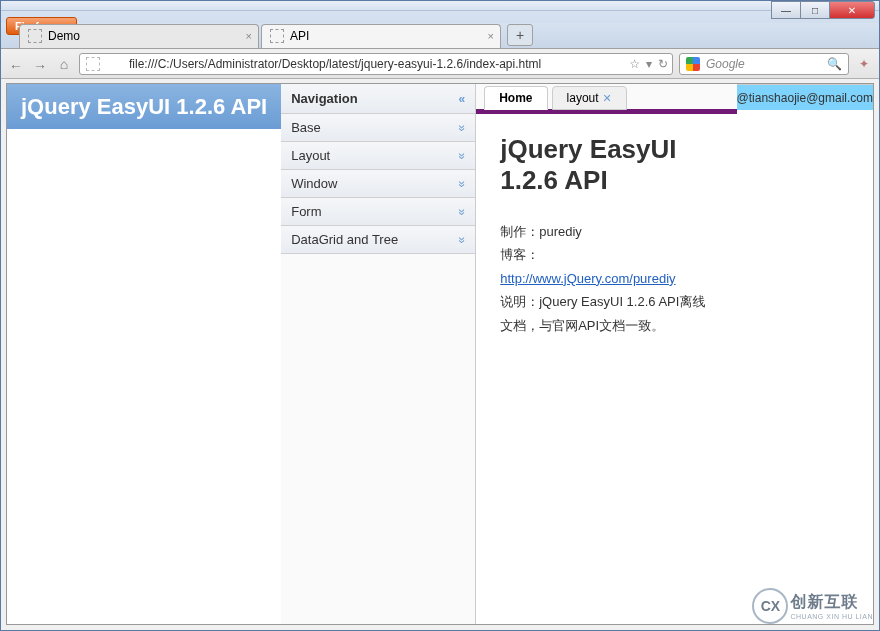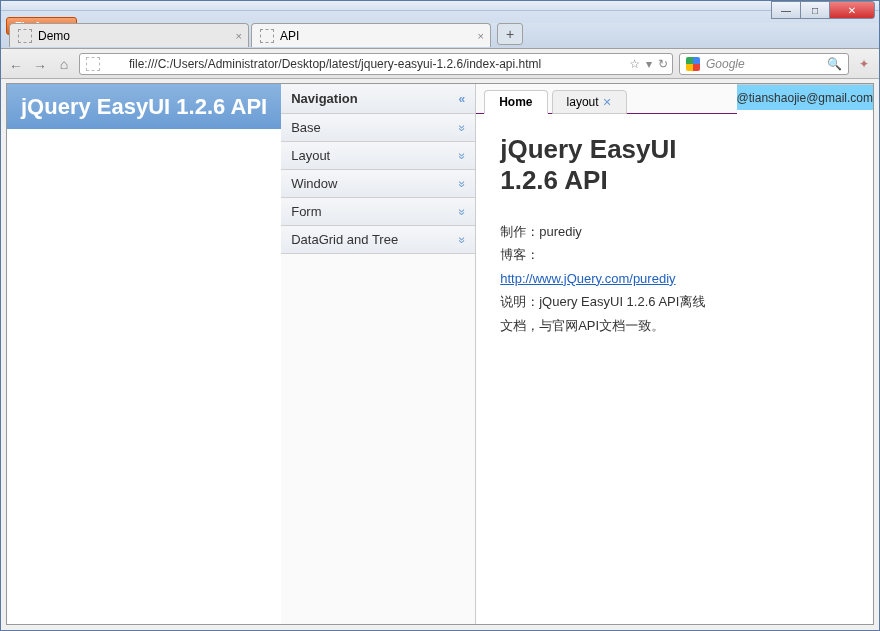--- a/index.html
+++ b/index.html
@@ -8,21 +8,21 @@
 
 .window-frame { width: 880px; height: 631px; border: 1px solid #5a7aa3; background: linear-gradient(to bottom, #dce6f3 0%, #c3d4e8 50px, #f0f0f0 50px); position: relative; }
 .titlebar { height: 10px; background: linear-gradient(to bottom, #e8eef7, #d6e2f0); border-bottom: 1px solid #b0c0d8; }
 .firefox-btn { position: absolute; top: 16px; left: 5px; height: 18px; padding: 0 14px 0 8px; background: linear-gradient(to bottom, #f7a374, #e25b0b); color: #fff; font-size: 11px; font-weight: bold; border-radius: 3px; display: flex; align-items: center; gap: 6px; border: 1px solid #c44a00; }
 .firefox-btn::after { content: "▾"; font-size: 8px; }
 .win-ctrls { position: absolute; top: 0; right: 4px; display: flex; }
 .win-ctrls div { width: 30px; height: 18px; border: 1px solid #7a8aa0; background: linear-gradient(to bottom,#f0f4fa,#d0dae8); display:flex; align-items:center; justify-content:center; font-size:10px; color:#333; margin-left: -1px;}
 .win-ctrls .close { background: linear-gradient(to bottom,#f08080,#d23030); color:#fff; width:46px; border-top-right-radius:3px; border-bottom-right-radius:3px;}
 
 
-.browser-tabs { height: 26px; display:flex; align-items:flex-start; padding: 0 8px; margin-top:12px; gap:0; border-bottom: 1px solid #a0a0a0; background: linear-gradient(to bottom,#d6e2f0,#c8d6e8);}
+.browser-tabs { height: 26px; display:flex; align-items:center; padding: 0 18px; margin-top:12px; gap:0; border-bottom: 1px solid #a0a0a0; background: linear-gradient(to bottom,#d6e2f0,#c8d6e8);}
 .btab { height: 24px; min-width: 240px; background: #e8e8e8; border: 1px solid #a0a0a0; border-bottom: none; border-radius: 4px 4px 0 0; display:flex; align-items:center; padding: 0 8px; margin-right: 2px; font-size:12px; position: relative;}
 .btab.active { background: #f5f5f5; }
 .btab .favicon { width:14px; height:14px; border:1px dashed #999; margin-right:6px;}
 .btab-close { position:absolute; right:6px; font-size:11px; color:#888;}
 .btab-new { width:26px; min-width:26px; height:22px; background:#dce4ee; border:1px solid #a0a0a0; border-radius:3px; display:flex; align-items:center; justify-content:center; font-size:14px; color:#555; margin-left:4px; margin-bottom:1px;}
 
 
 .urlrow { height:30px; background: linear-gradient(to bottom,#f0f0f0,#e4e4e4); border-bottom:1px solid #b0b0b0; display:flex; align-items:center; padding: 0 6px; gap:6px;}
 .navbtn { width:18px; height:18px; display:flex; align-items:center; justify-content:center; color:#777; font-size:14px;}
 .urlbox { flex:1; height:22px; background:#fff; border:1px solid #a0a0a0; border-radius:3px; display:flex; align-items:center; padding:0 6px; font-size:12px; color:#333; position:relative;gap:23px;}
@@ -46,21 +46,21 @@
 
 .sidebar { width:195px; border-right:1px solid #ccc; background:#fafafa;}
 .acc-header { height:28px; display:flex; align-items:center; padding:0 10px; font-size:13px; color:#333; background: linear-gradient(to bottom,#f5f6f8,#e8ecf2); border-bottom:1px solid #d0d0d0; justify-content:space-between;}
 .acc-header.title { font-weight:bold; height:30px;}
 .acc-arrow { color:#6a9cd4; font-size:12px;}
 .double-arrow::before { content:"»"; transform: rotate(90deg); display:inline-block;}
 .left-arrow::before { content:"«"; }
 
 
 .main { flex:1; background:#fff; display:flex; flex-direction:column;}
-.tabstrip { height:30px; border-bottom:1px solid #701a75; display:flex; align-items:flex-end; padding-left:8px; padding-top:6px; background:#fafafa;}
+.tabstrip { height:30px; border-bottom:5px solid #701a75; display:flex; align-items:flex-end; padding-left:8px; padding-top:6px; background:#fafafa;}
 .tab { height:24px; padding:0 14px; border:1px solid #ccc; border-radius:4px 4px 0 0; display:flex; align-items:center; font-size:12px; background:#f0f0f0; margin-right:4px; position:relative; top:1px;}
 .tab.active { background:#fff; border-bottom:1px solid #fff; font-weight:bold;}
 .tab-close { color:#6a9cd4; margin-left:4px; font-size:11px;}
 
 .content { padding: 20px 24px; font-size:13px; color:#333;}
 .content h2 { font-size:26px; font-weight:bold; margin-bottom:24px;}
 .content p { line-height:1.8;}
 .content a { color:#2060c0;}
 
 
@@ -168,13 +168,20 @@
           <p><span>博客：</span><a href="#">http://www.jQuery.com/purediy</a></p>
           <p><span>说明：</span><span>jQuery EasyUI 1.2.6 API离线文档，与官网API文档一致。</span></p>
         </div>
       </div>
     </div>
     <div class="page-footer">
       <span>@tianshaojie@gmail.com</span>
     </div>
   </div>
 
+  <div class="watermark">
+    <div class="cx-logo">CX</div>
+    <div>
+      <span class="cx-text">创新互联</span>
+      <span class="cx-sub">CHUANG XIN HU LIAN</span>
+    </div>
+  </div>
 </div>
 
 </body></html>

